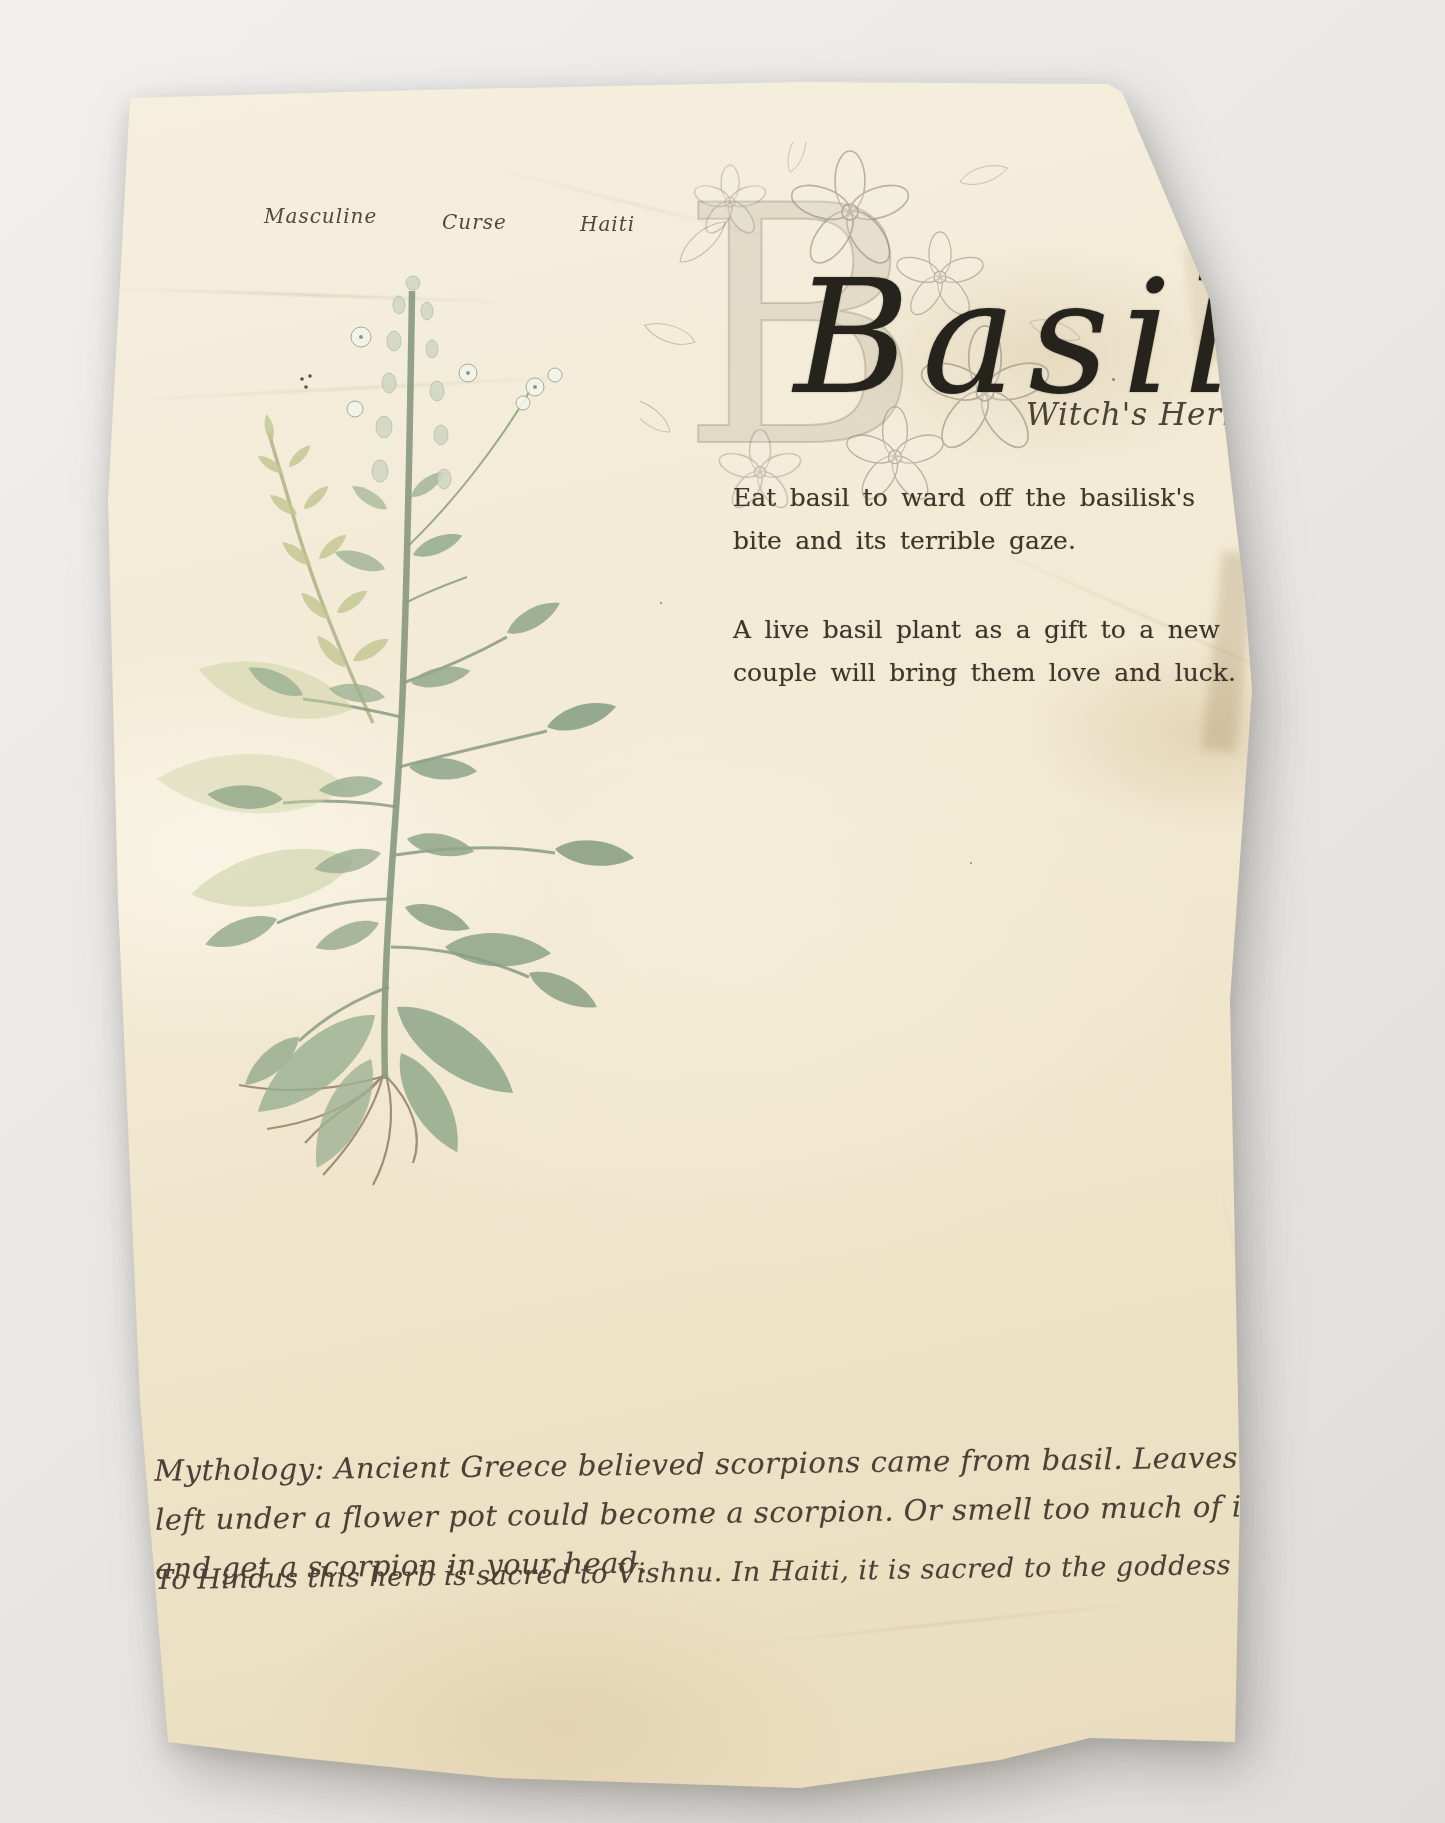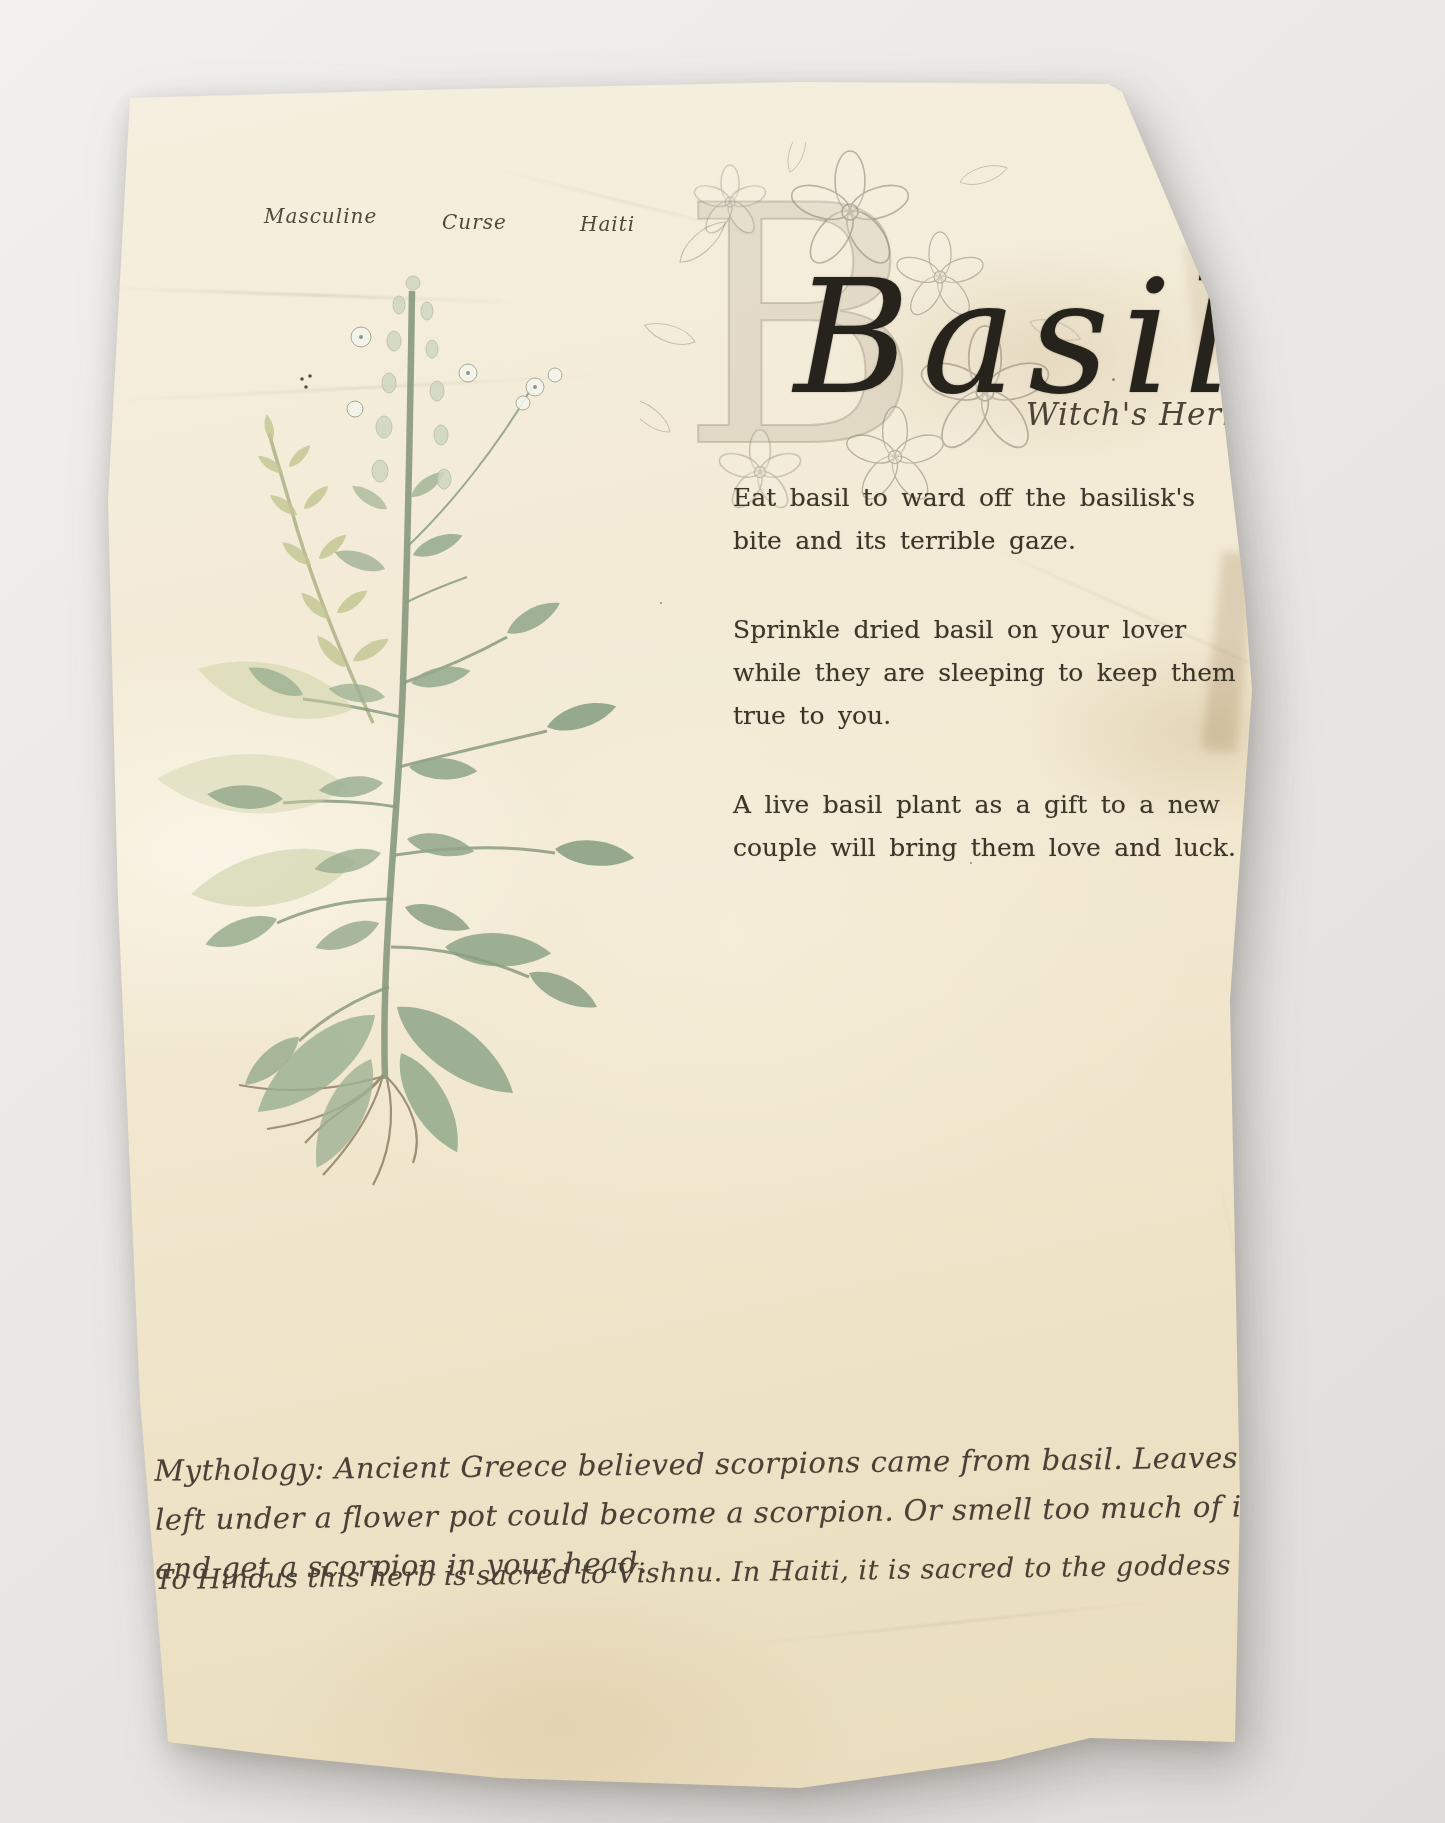--- a/index.html
+++ b/index.html
@@ -229,21 +229,20 @@
 
         <g fill="#57503f">
           <circle cx="187" cy="132" r="1.8"></circle>
             <circle cx="195" cy="129" r="1.8"></circle>
             <circle cx="191" cy="140" r="1.8"></circle>
         </g>
       </svg>
 
       <div class="body-col">
         <p>Eat basil to ward off the basilisk's bite and its terrible gaze.</p>
-        <p>Sprinkle dried basil on your lover while they are sleeping to keep them true to you.</p>
         <p>A live basil plant as a gift to a new couple will bring them love and luck.</p>
       </div>
 
       <div class="script-note mythology">Mythology: Ancient Greece believed scorpions came from basil. Leaves left under a flower pot could become a scorpion. Or smell too much of it and get a scorpion in your head.</div>
       <div class="script-note sacred">To Hindus this herb is sacred to Vishnu. In Haiti, it is sacred to the goddess Erzulie..</div>
 
     </div>
   </div>
 </div>
 

